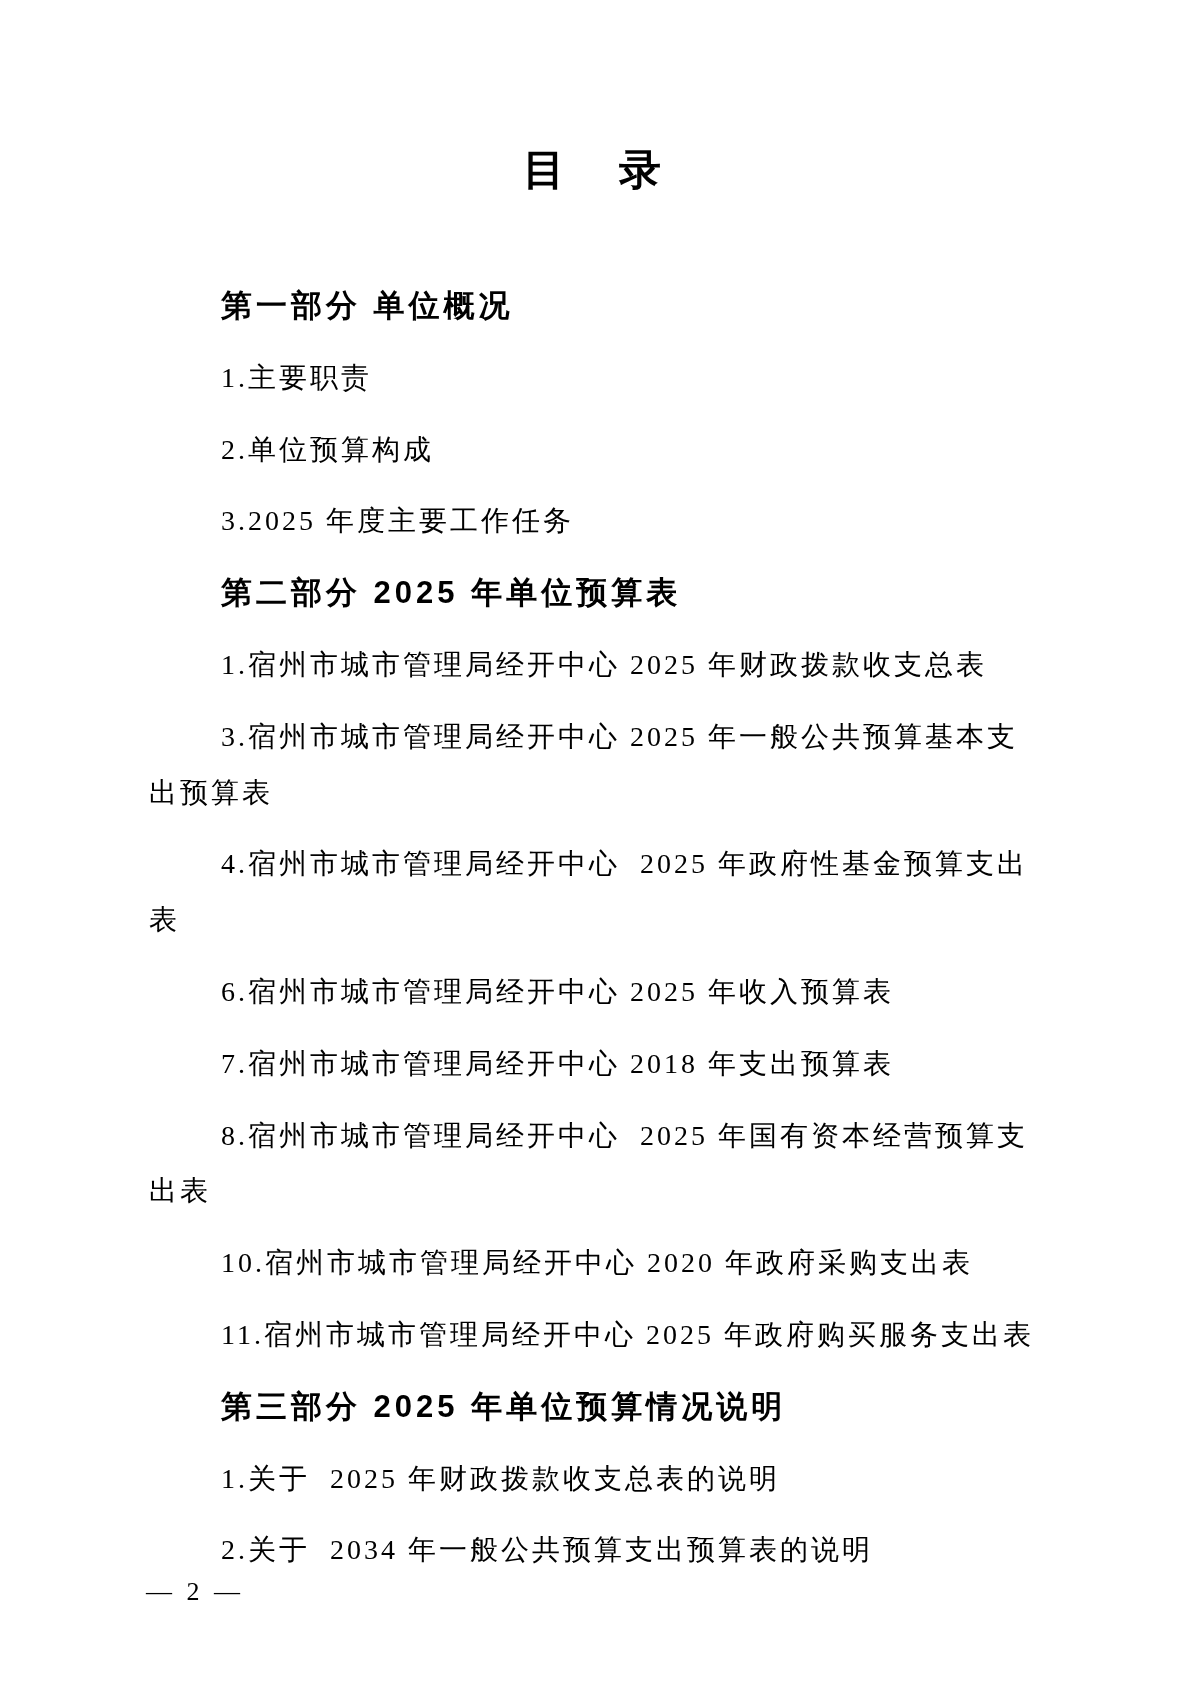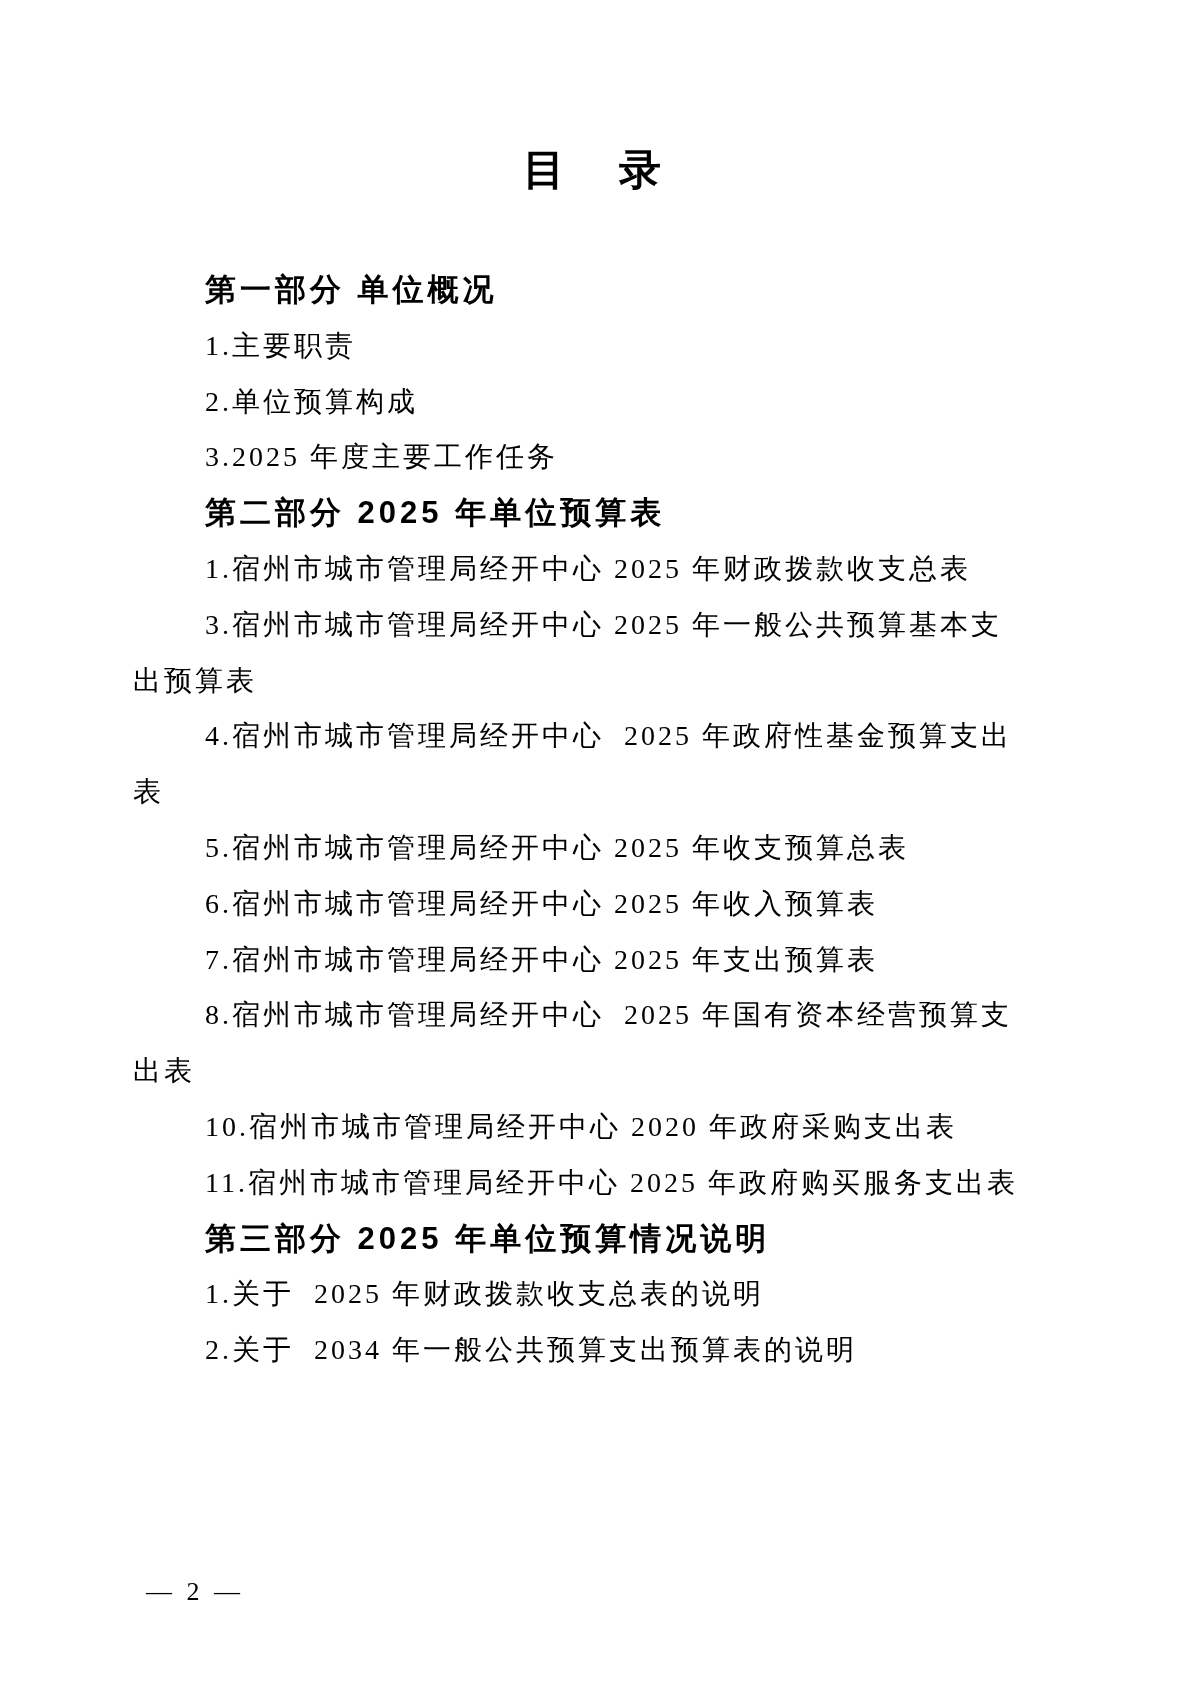--- a/index.html
+++ b/index.html
@@ -30,21 +30,21 @@
     line-height: 64px;
     white-space: pre-wrap;
   }
   .content {
     position: absolute;
     left: 133px;
     top: 262px;
     width: 940px;
   }
   .content p {
-    margin: 0;
+    margin: 16px;
     line-height: 55.8px;
     text-indent: 72px;
     white-space: pre-wrap;
     font-size: 28px;
     letter-spacing: 3px;
   }
   .content p.heading {
     font-family: "Liberation Sans", "DejaVu Sans", sans-serif;
     font-weight: bold;
     font-size: 31px;
@@ -74,23 +74,22 @@
     <p class="item">1.主要职责</p>
     <p class="item">2.单位预算构成</p>
     <p class="item">3.2025 年度主要工作任务</p>
 
     <p class="heading">第二部分 2025 年单位预算表</p>
     <p class="item">1.宿州市城市管理局经开中心 2025 年财政拨款收支总表</p>
     <p class="item">3.宿州市城市管理局经开中心 2025 年一般公共预算基本支
 出预算表</p>
     <p class="item">4.宿州市城市管理局经开中心  2025 年政府性基金预算支出
 表</p>
-    <p class="item">5.宿州市城市管理局经开中心 2025 年收支预算总表</p>
     <p class="item">6.宿州市城市管理局经开中心 2025 年收入预算表</p>
-    <p class="item">7.宿州市城市管理局经开中心 2025 年支出预算表</p>
+    <p class="item">7.宿州市城市管理局经开中心 2018 年支出预算表</p>
     <p class="item">8.宿州市城市管理局经开中心  2025 年国有资本经营预算支
 出表</p>
     <p class="item">10.宿州市城市管理局经开中心 2020 年政府采购支出表</p>
     <p class="item">11.宿州市城市管理局经开中心 2025 年政府购买服务支出表</p>
 
     <p class="heading">第三部分 2025 年单位预算情况说明</p>
     <p class="item">1.关于  2025 年财政拨款收支总表的说明</p>
     <p class="item">2.关于  2034 年一般公共预算支出预算表的说明</p>
 
   </main>

